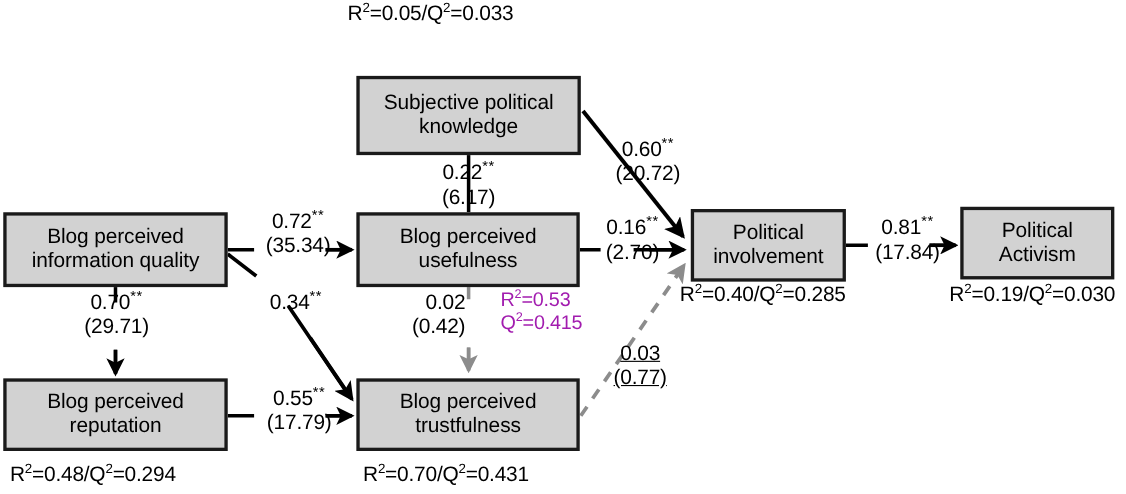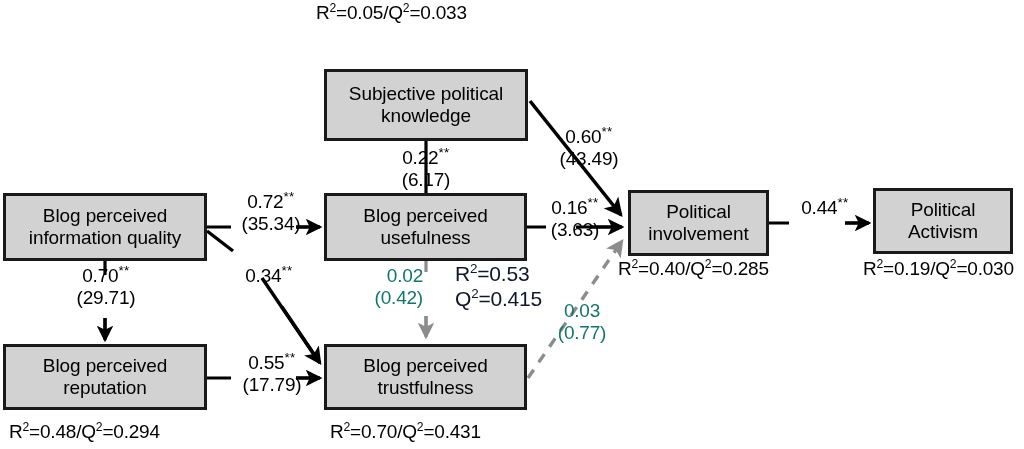--- a/index.html
+++ b/index.html
@@ -57,38 +57,38 @@
   .edge-label {
     position: absolute;
     color: #000000;
     font-size: 19px;
     white-space: nowrap;
     text-align: center;
     line-height: 1.18;
     letter-spacing: -0.2px;
   }
   .edge-label.gray {
-    color: #0f766e;
+    color: #000000;
   }
   .edge-label .coef {
     display: block;
   }
   .edge-label .tval {
     display: block;
   }
   .edge-label .stars {
     font-size: 0.7em;
     vertical-align: super;
     line-height: 0;
     letter-spacing: 0.5px;
   }
   .r2-inline {
     position: absolute;
-    color: #0f172a;
-    font-size: 21px;
+    color: #a21caf;
+    font-size: 18px;
     white-space: nowrap;
     line-height: 1.18;
     letter-spacing: -0.2px;
   }
   .r2-inline span { display: block; }
   .r2-inline sup {
     font-size: 0.64em;
     vertical-align: super;
     line-height: 0;
   }
@@ -196,21 +196,21 @@
     R<sup>2</sup>=0.70/Q<sup>2</sup>=0.431
   </div>
 
   <div class="edge-label" style="left:386px; top:147px; width:80px;">
     <span class="coef"><span>0.22</span><span class="stars">**</span></span>
     <span class="tval">(6.17)</span>
   </div>
 
   <div class="edge-label" style="left:543px; top:126px; width:92px;">
     <span class="coef"><span>0.60</span><span class="stars">**</span></span>
-    <span class="tval">(43.49)</span>
+    <span class="tval">(20.72)</span>
   </div>
 
   <div class="edge-label" style="left:222px; top:191px; width:98px;">
     <span class="coef"><span>0.72</span><span class="stars">**</span></span>
     <span class="tval">(35.34)</span>
   </div>
 
   <div class="edge-label" style="left:59px; top:265px; width:94px;">
     <span class="coef"><span>0.70</span><span class="stars">**</span></span>
     <span class="tval">(29.71)</span>
@@ -225,25 +225,26 @@
     <span class="tval">(17.79)</span>
   </div>
 
   <div class="edge-label gray" style="left:357px; top:265px; width:66px; text-align:right;">
     <span class="coef"><span>0.02</span><span class="stars"></span></span>
     <span class="tval">(0.42)</span>
   </div>
 
   <div class="edge-label" style="left:536px; top:197px; width:78px;">
     <span class="coef"><span>0.16</span><span class="stars">**</span></span>
-    <span class="tval">(3.63)</span>
-  </div>
-
-  <div class="edge-label gray" style="left:546px; top:300px; width:72px;">
+    <span class="tval">(2.70)</span>
+  </div>
+
+  <div class="edge-label gray" style="left:546px; top:311px; width:72px;text-decoration:underline;">
     <span class="coef"><span>0.03</span><span class="stars"></span></span>
     <span class="tval">(0.77)</span>
   </div>
 
   <div class="edge-label" style="left:781px; top:197px; width:88px;">
-    <span class="coef"><span>0.44</span><span class="stars">**</span></span>
+    <span class="coef"><span>0.81</span><span class="stars">**</span></span>
+    <span class="tval">(17.84)</span>
   </div>
 
 </div>
 
 </body></html>

